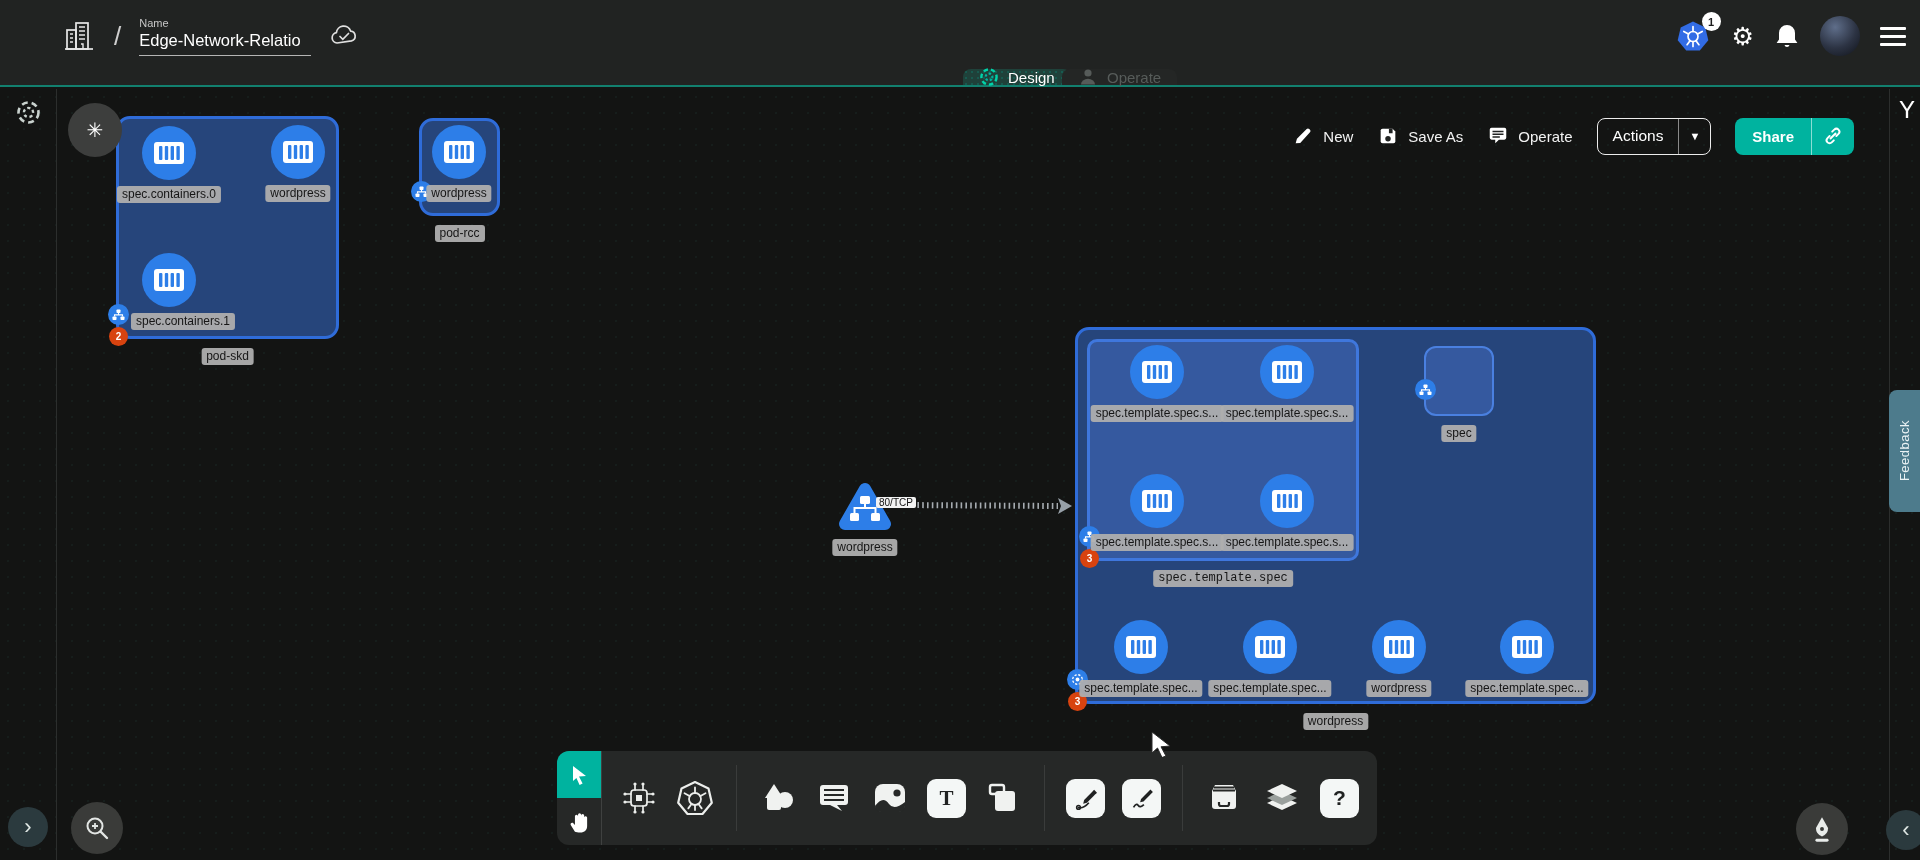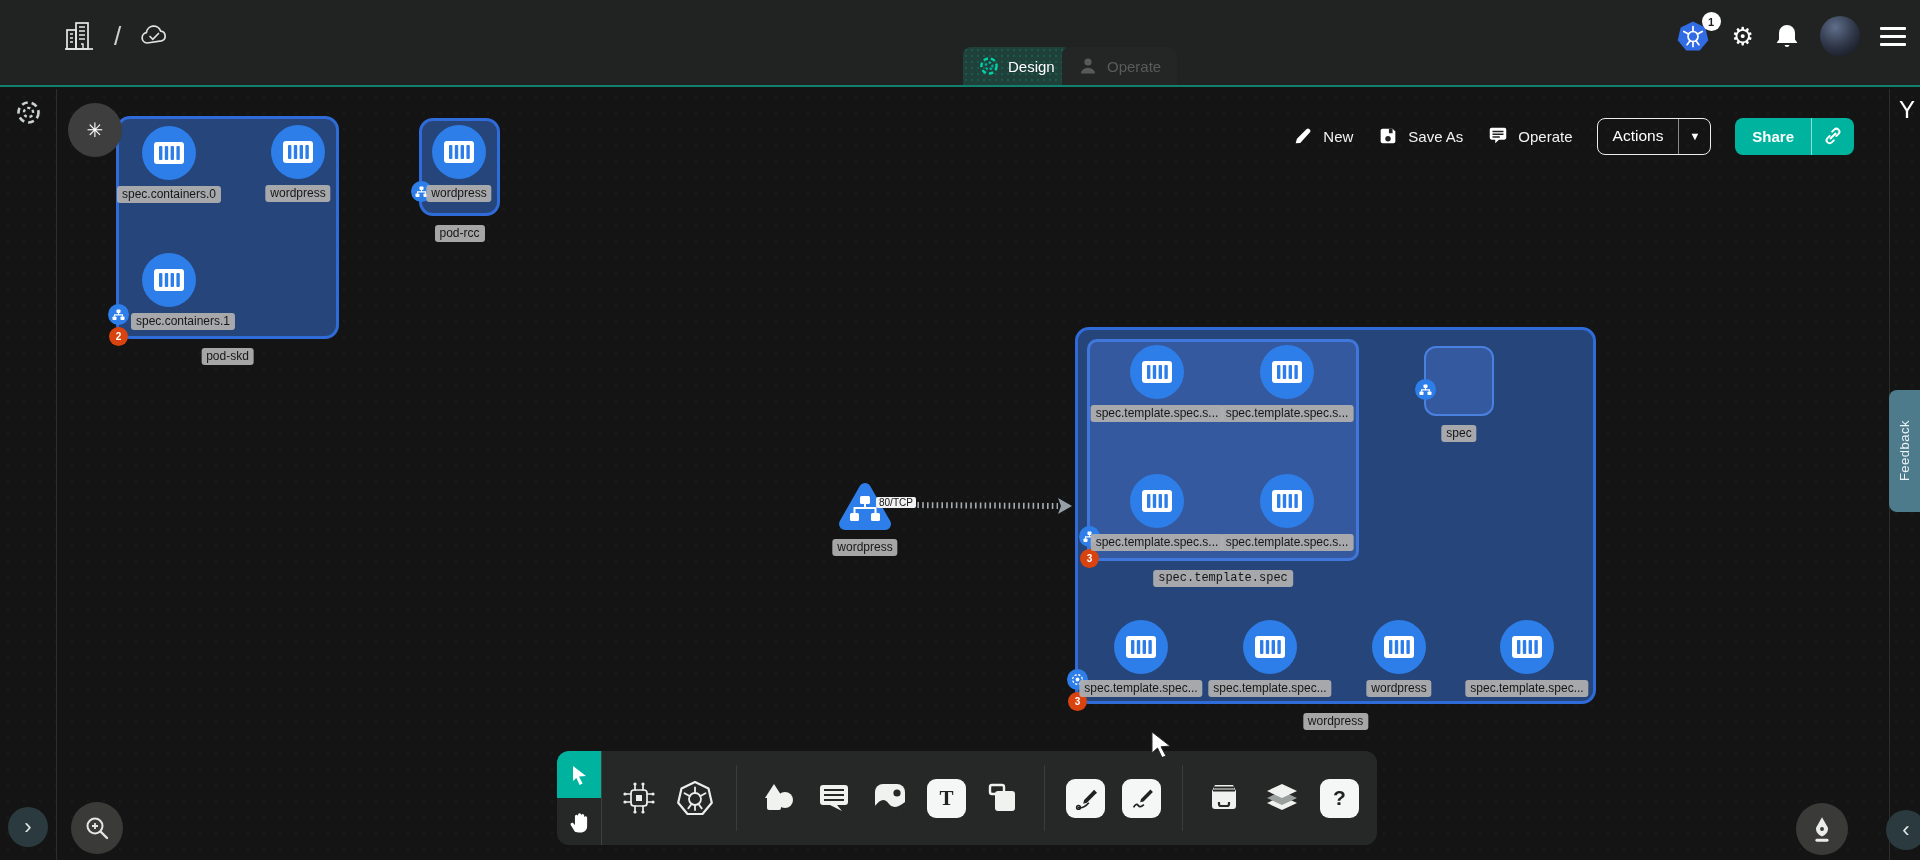--- a/index.html
+++ b/index.html
@@ -18,21 +18,21 @@
   .nvalue{font-size:16.5px;color:#fff;border-bottom:1px solid #b5b5b5;padding-bottom:5px;min-width:172px}
   .h-right{position:absolute;right:14px;top:0;height:72px;display:flex;align-items:center;gap:20px}
   .k8swrap{position:relative;width:36px;height:34px}
   .k8sbadge{position:absolute;top:-7px;right:-9px;width:19px;height:19px;border-radius:50%;background:#fff;color:#1d1d1d;font-size:11px;font-weight:bold;display:flex;align-items:center;justify-content:center}
   .gear{font-size:25px;color:#fff;line-height:1}
   .avatar{width:40px;height:40px;border-radius:50%;background:radial-gradient(circle at 38% 28%,#5f6e8a 0%,#2c3343 55%,#0f1219 100%)}
   .hamb{display:flex;flex-direction:column;gap:5px;width:26px}
   .hamb i{display:block;height:3px;background:#fff;border-radius:1px}
 
   
-  .tab{position:absolute;bottom:0;height:38px;display:flex;align-items:center;gap:9px;padding:0 16px;border-radius:8px 8px 0 0;font-size:15px;cursor:pointer}
+  .tab{position:absolute;bottom:0;height:16px;display:flex;align-items:center;gap:9px;padding:0 16px;border-radius:8px 8px 0 0;font-size:15px;cursor:pointer}
   .tab.active{background:#1f413a;color:#fff;background-image:radial-gradient(rgba(0,179,159,.22) 1px,transparent 1.2px);background-size:6px 6px}
   .tab.inactive{background:#242625;color:#575c5a}
 
   
   .canvas-bg{position:absolute;top:89px;left:0;right:0;bottom:0;background:#131413;background-image:radial-gradient(rgba(73,176,160,.06) 1px,transparent 1.2px);background-size:16px 16px;z-index:0}
   .rail-l{position:absolute;top:89px;bottom:0;left:0;width:57px;border-right:1px solid #2c2e2d;z-index:3}
   .rail-r{position:absolute;top:89px;bottom:0;right:0;width:31px;border-left:1px solid #2c2e2d;z-index:3}
   .spiral{position:absolute;left:15px;top:99px}
   .yglyph{position:absolute;right:5px;top:96px;font-size:24px;color:#fff;font-weight:400}
   .cbtn{position:absolute;width:40px;height:40px;border-radius:50%;background:#2b3a3e;color:#dfe7e4;display:flex;align-items:center;justify-content:center;font-size:22px;z-index:4;cursor:pointer}
@@ -514,20 +514,24 @@
     <div class="bc">
       <svg width="34" height="36" viewBox="0 0 34 36" fill="none" stroke="#e8e8e8" stroke-width="1.7">
           <rect x="5" y="12" width="9" height="19"></rect>
           <rect x="14" y="5" width="12" height="26"></rect>
           <path d="M3 31 h28"></path>
           <g stroke-width="1.4">
             <path d="M8 16 h3 M8 20 h3 M8 24 h3 M17 9 h6 M17 13 h6 M17 17 h6 M17 21 h6 M19 26 h2 v5"></path>
           </g>
         </svg>
       <span class="slash">/</span>
+      <div class="namefield">
+        <span class="nlabel">Name</span>
+        <span class="nvalue">Edge-Network-Relatio</span>
+      </div>
       <svg width="30" height="24" viewBox="0 0 30 24" fill="none" stroke="#e0e0e0" stroke-width="1.7">
           <path d="M8 19 a5.2 5.2 0 0 1 -0.6 -10.3 a7.3 7.3 0 0 1 14.2 -1.6 a5 5 0 0 1 0.9 9.8 Z" stroke-linejoin="round"></path>
           <path d="M11 12.5 l2.8 2.8 L19.5 9.5" stroke-linecap="round"></path>
         </svg>
     </div>
   </div>
   <div class="h-right">
     <div class="k8swrap">
       <svg width="34" height="34" viewBox="0 0 34 34">
           <polygon points="17,2.5 29.3,8.4 32.3,21.3 23.8,31.5 10.2,31.5 1.7,21.3 4.7,8.4" fill="#326ce5"></polygon>

